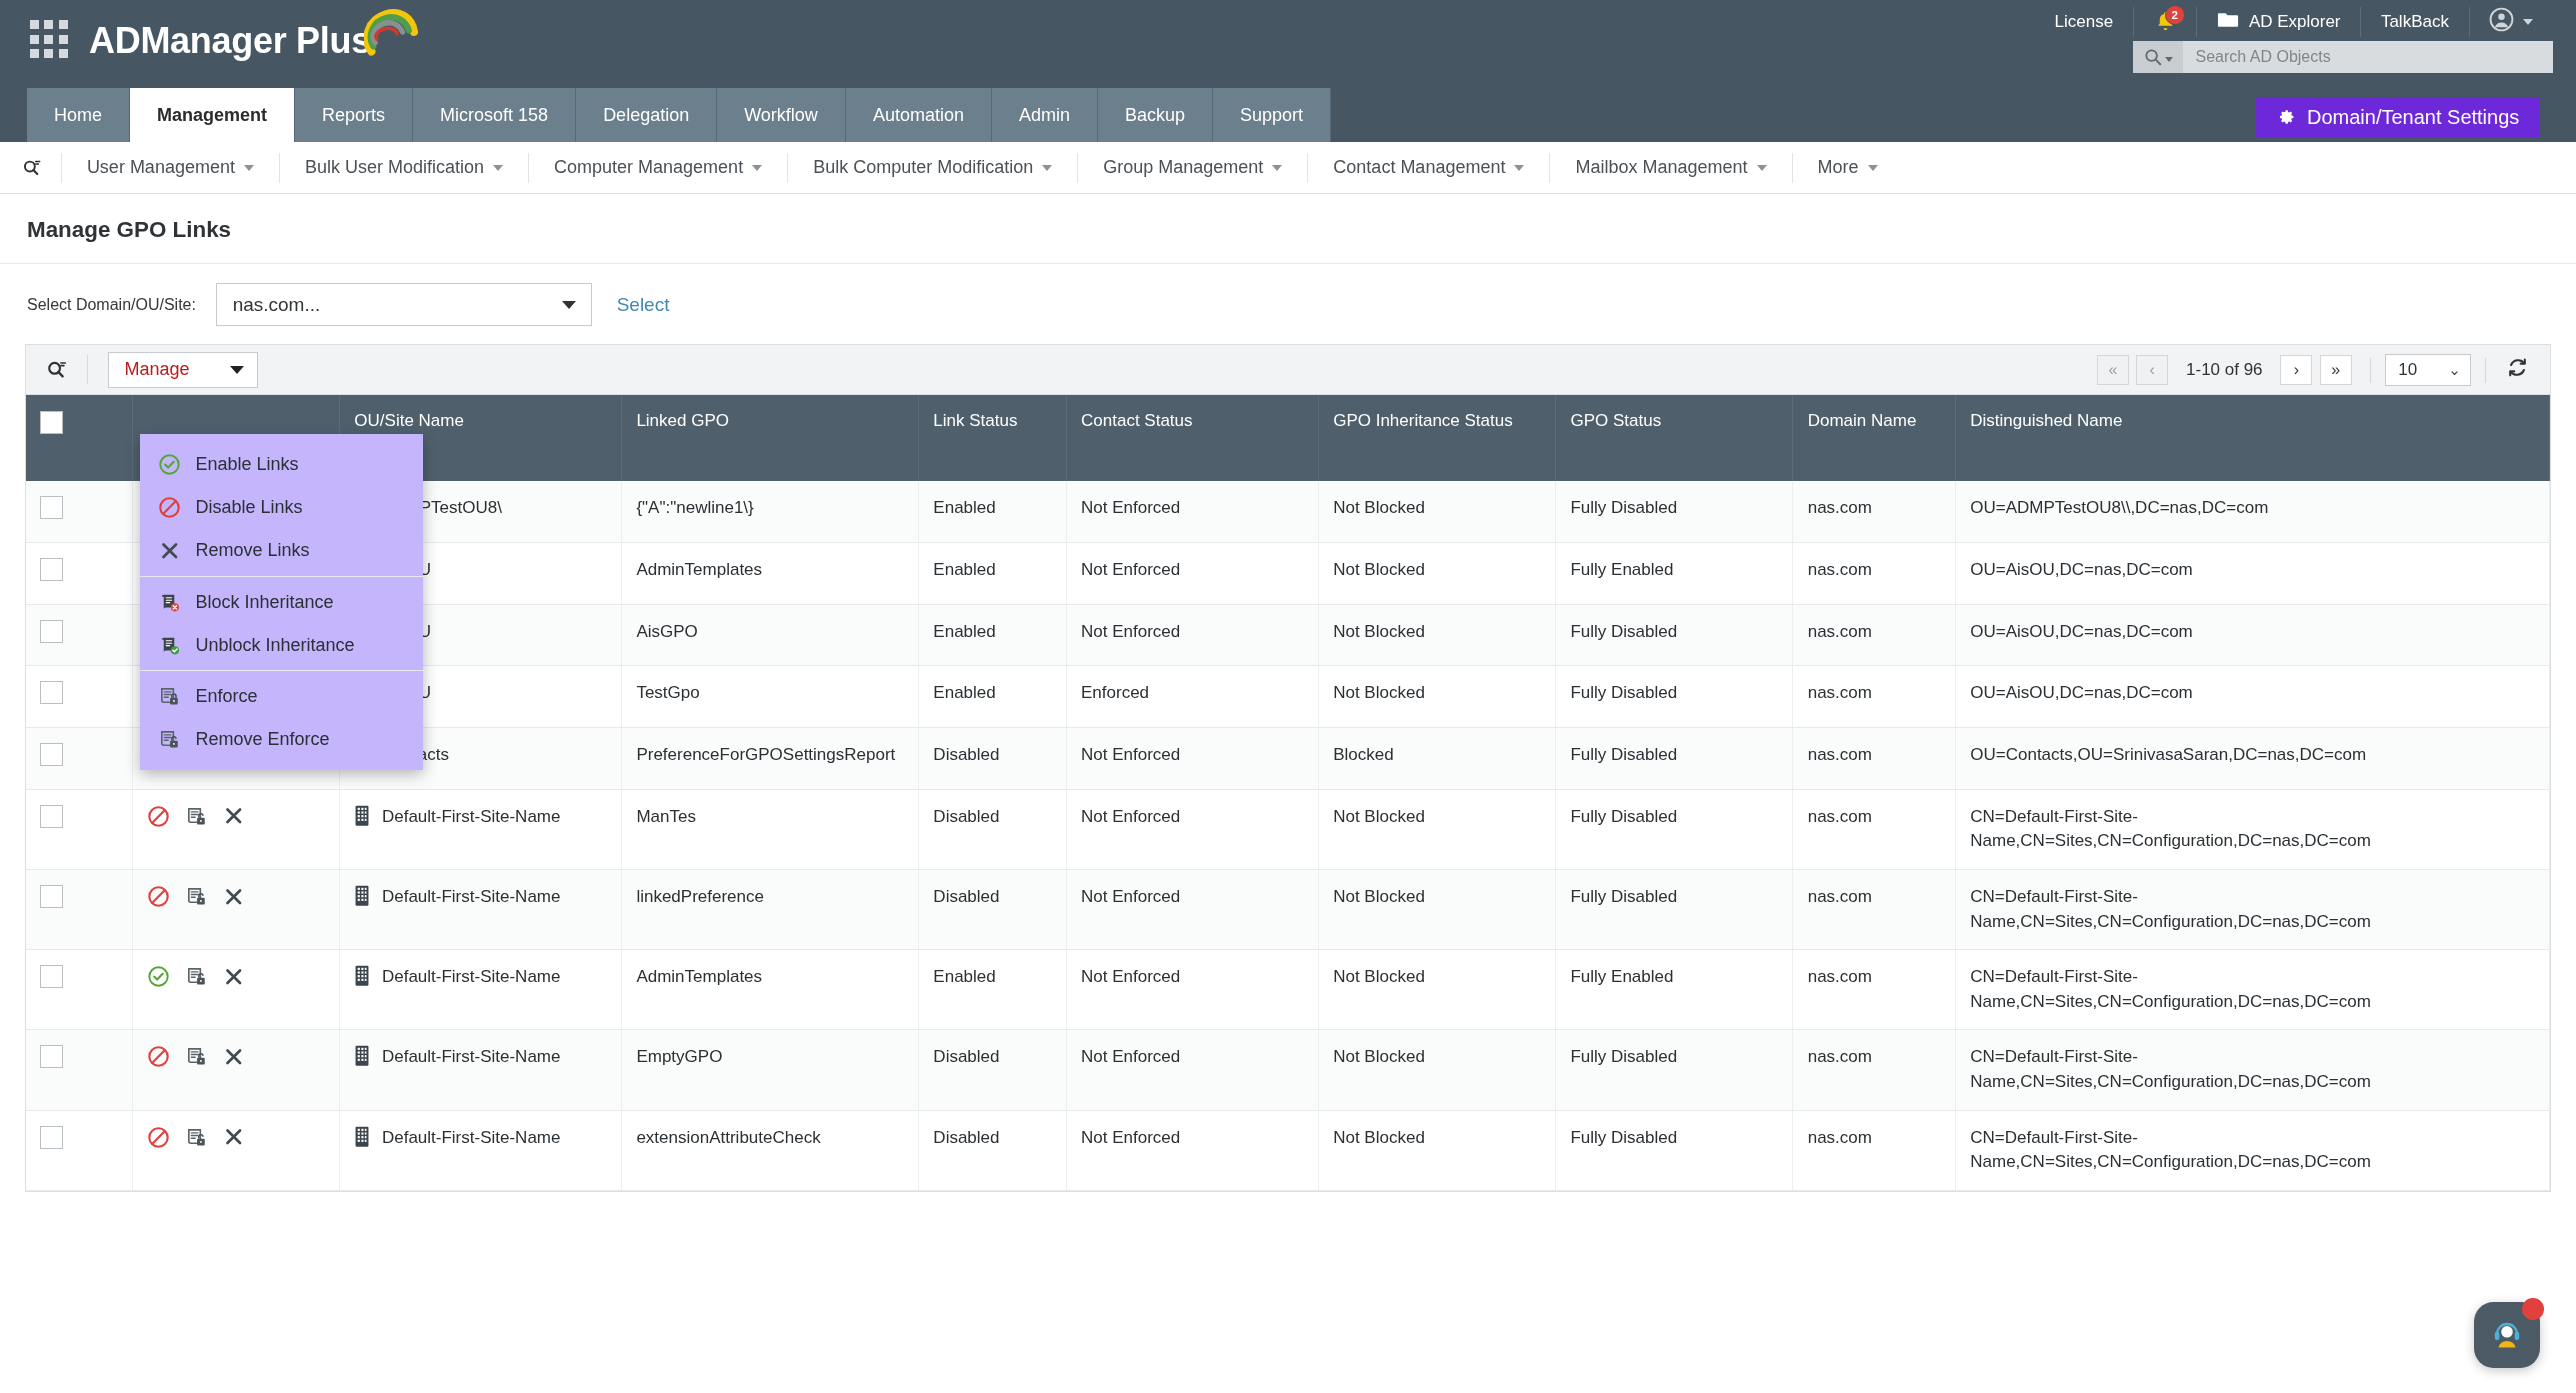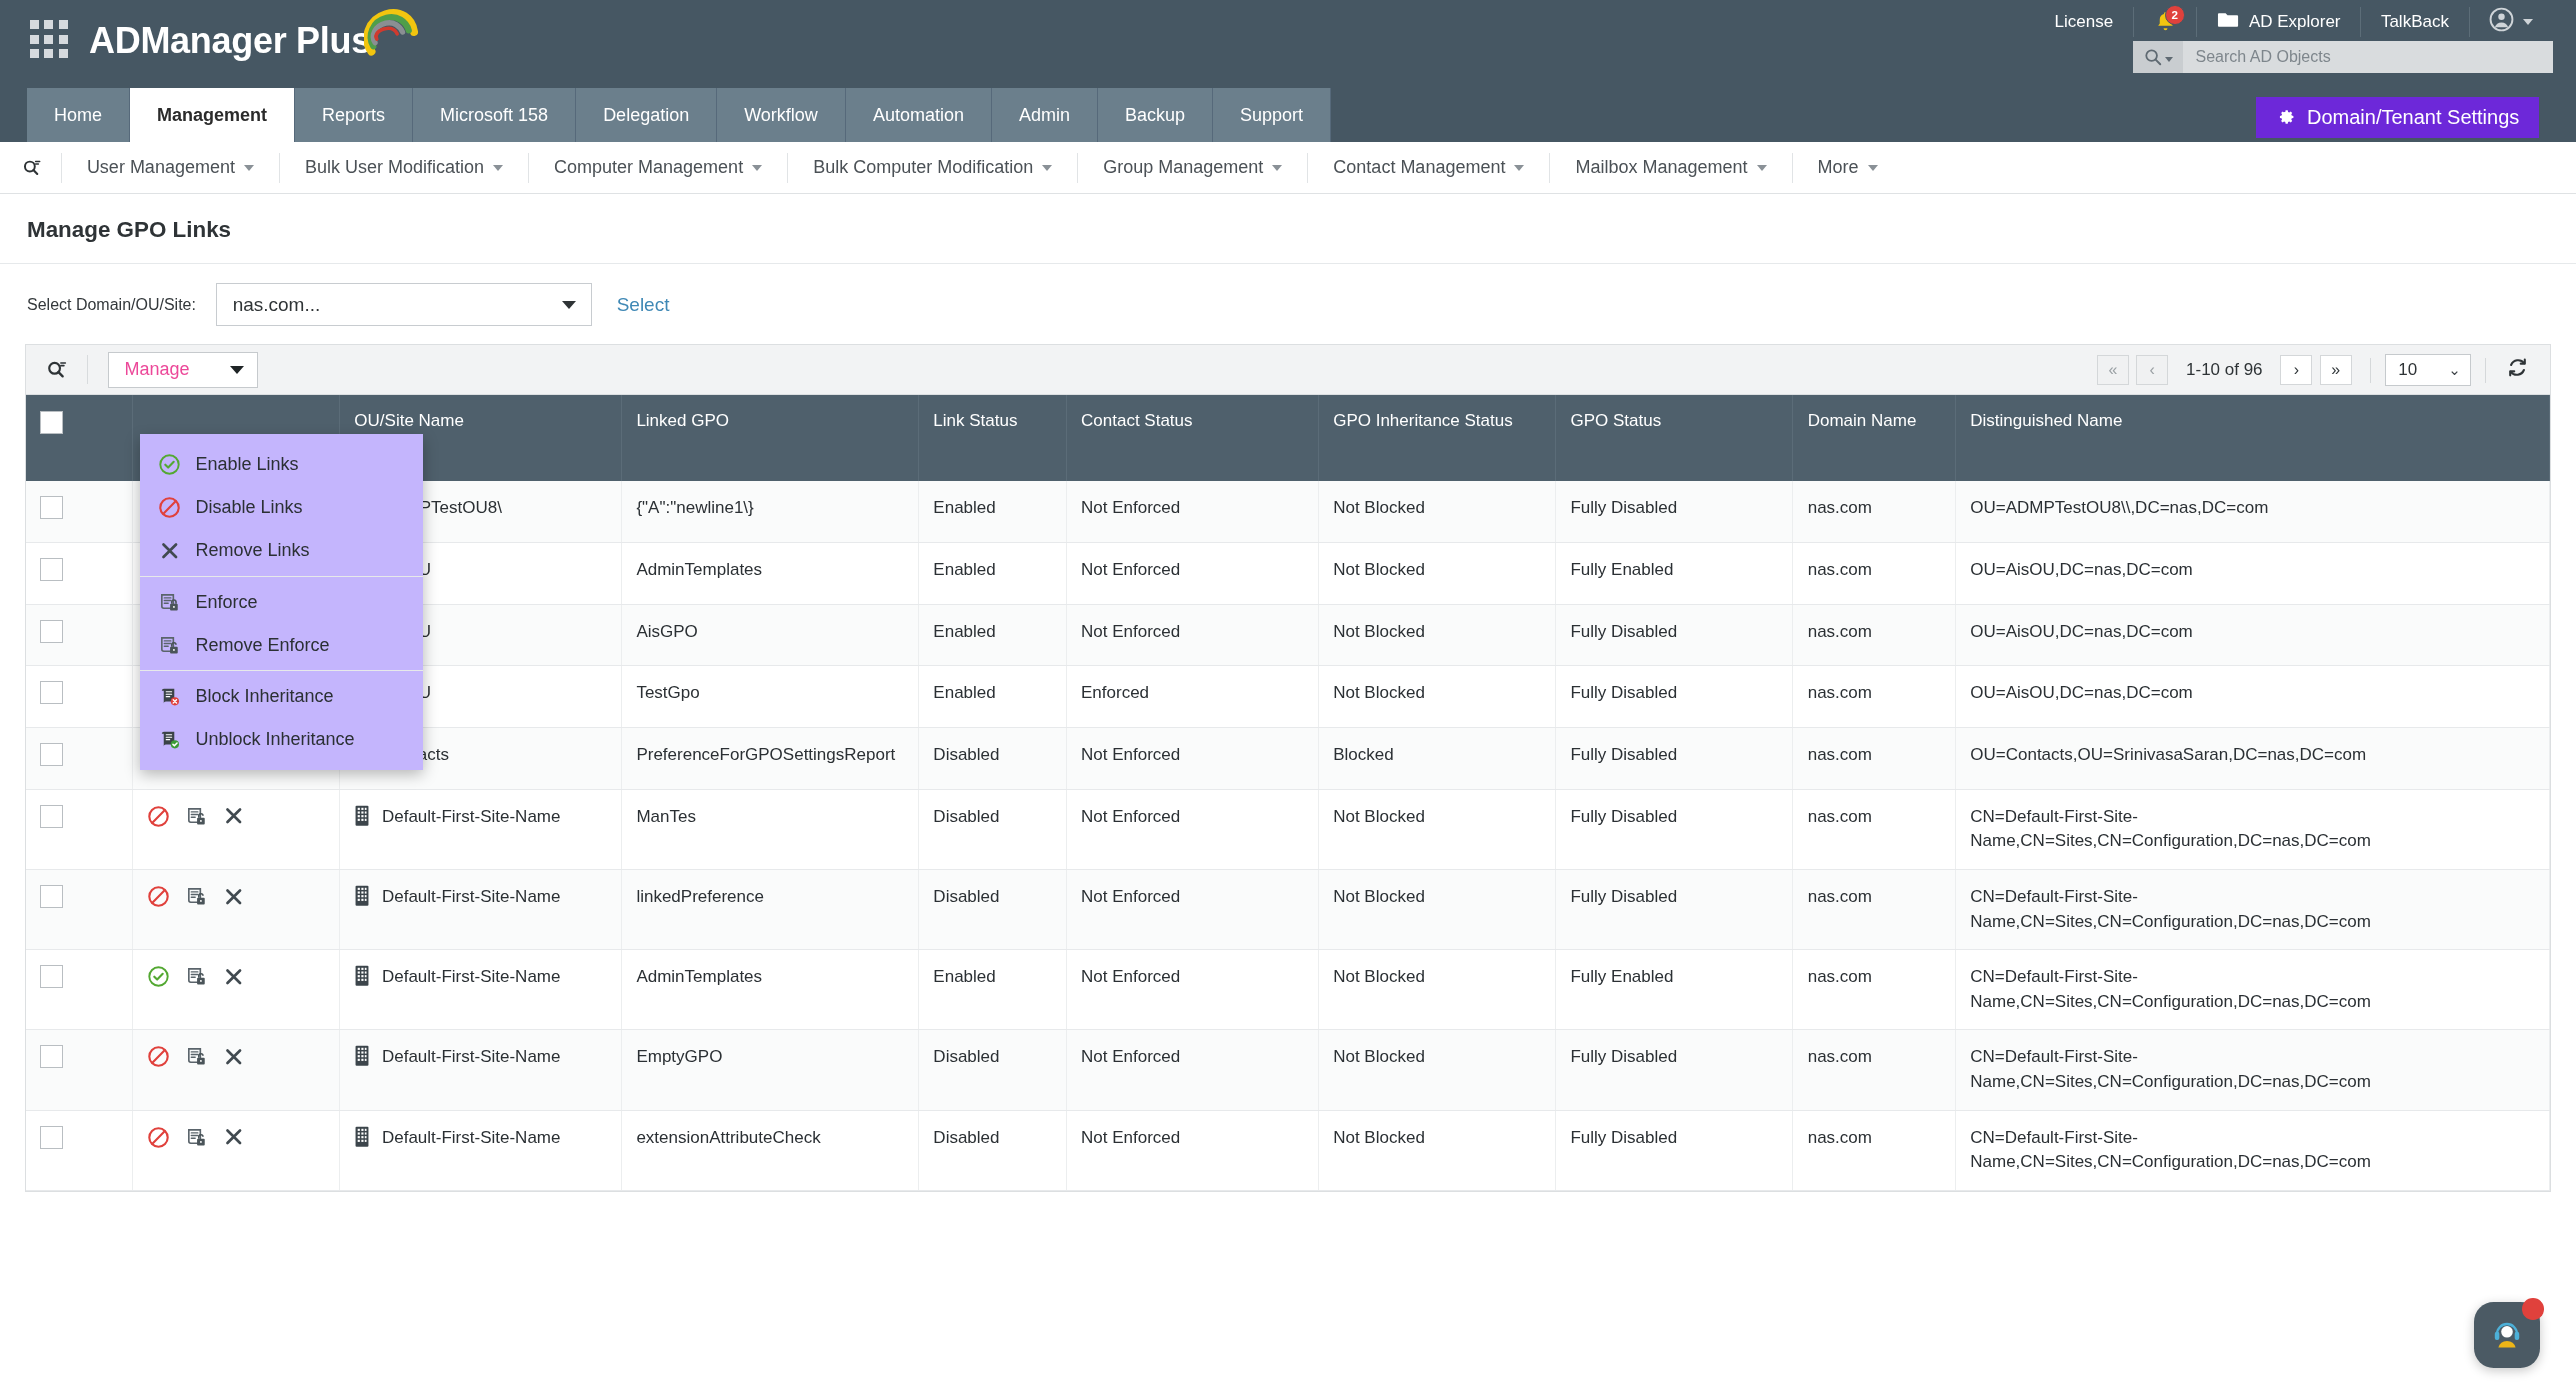--- a/index.html
+++ b/index.html
@@ -247,21 +247,21 @@
     height: 29px; display: flex; align-items: center;
   }
   .manage-btn {
     margin-left: 19.7px;
     width: 150px; height: 36px;
     border: 0.9px solid #c6cacd;
     background: #ffffff;
     display: flex; align-items: center;
     justify-content: space-between;
     padding: 0 12.5px 0 16px;
-    font-size: 18px; color: #ec4899;
+    font-size: 18px; color: #b91c1c;
     cursor: pointer;
     position: relative; z-index: 40;
   }
 
   .pager {
     position: absolute; right: 16px; top: 0;
     height: 50px;
     display: flex; align-items: center;
     gap: 0; font-size: 17px; color: #2e3336;
   }
@@ -592,65 +592,65 @@
             </svg>
           </span>
           <span>Remove Links</span>
         </div>
       </div>
 
       <div class="menu-group">
         <div class="menu-item">
           <span class="mi-icon">
             <svg width="23" height="23" viewBox="0 0 24 24">
+              <path d="M4 6c0-1.2 1-2.2 2.2-2.2H17v13.4H8.2c-1.2 0-2.2 1-2.2 2.2V6z" fill="#3b4348"></path>
+              <path d="M8.6 7h5.6M8.6 9.6h5.6M8.6 12.2h3.6" stroke="#ffffff" stroke-width="1.2" stroke-linecap="round"></path>
+              <circle cx="17.6" cy="17" r="4.3" fill="#e0413c"></circle>
+              <path d="M15.9 15.3l3.4 3.4M19.3 15.3l-3.4 3.4" stroke="#ffffff" stroke-width="1.5" stroke-linecap="round"></path>
+            </svg>
+          </span>
+          <span>Block Inheritance</span>
+        </div>
+        <div class="menu-item">
+          <span class="mi-icon">
+            <svg width="23" height="23" viewBox="0 0 24 24">
+              <path d="M4 6c0-1.2 1-2.2 2.2-2.2H17v13.4H8.2c-1.2 0-2.2 1-2.2 2.2V6z" fill="#3b4348"></path>
+              <path d="M8.6 7h5.6M8.6 9.6h5.6M8.6 12.2h3.6" stroke="#ffffff" stroke-width="1.2" stroke-linecap="round"></path>
+              <circle cx="17.6" cy="17" r="4.3" fill="#3c9b37"></circle>
+              <path d="M15.6 17.1l1.5 1.5 2.8-3" fill="none" stroke="#ffffff" stroke-width="1.6" stroke-linecap="round" stroke-linejoin="round"></path>
+            </svg>
+          </span>
+          <span>Unblock Inheritance</span>
+        </div>
+      </div>
+
+      <div class="menu-group">
+        <div class="menu-item">
+          <span class="mi-icon">
+            <svg width="23" height="23" viewBox="0 0 24 24">
               <path d="M4 4h12v14H6a2 2 0 0 1-2-2z" fill="none" stroke="#5a646b" stroke-width="1.7"></path>
               <path d="M6.6 7.2h6.8M6.6 10h6.8M6.6 12.8h4" stroke="#5a646b" stroke-width="1.5" stroke-linecap="round"></path>
               <rect x="12.6" y="13.4" width="8" height="7" rx="1" fill="#4a5459"></rect>
               <path d="M14.4 13.4v-1.8a2.2 2.2 0 0 1 4.4 0v1.8" fill="none" stroke="#4a5459" stroke-width="1.7"></path>
               <circle cx="16.6" cy="16.6" r="1" fill="#ffffff"></circle>
             </svg>
           </span>
           <span>Enforce</span>
         </div>
         <div class="menu-item">
           <span class="mi-icon">
             <svg width="23" height="23" viewBox="0 0 24 24">
               <path d="M4 4h12v14H6a2 2 0 0 1-2-2z" fill="none" stroke="#5a646b" stroke-width="1.7"></path>
               <path d="M6.6 7.2h6.8M6.6 10h6.8M6.6 12.8h4" stroke="#5a646b" stroke-width="1.5" stroke-linecap="round"></path>
               <rect x="12.6" y="13.4" width="8" height="7" rx="1" fill="#4a5459"></rect>
               <path d="M14.4 13.4v-1.8a2.2 2.2 0 0 1 4.4-0.4" fill="none" stroke="#4a5459" stroke-width="1.7"></path>
               <circle cx="16.6" cy="16.6" r="1" fill="#ffffff"></circle>
             </svg>
           </span>
           <span>Remove Enforce</span>
-        </div>
-      </div>
-
-      <div class="menu-group">
-        <div class="menu-item">
-          <span class="mi-icon">
-            <svg width="23" height="23" viewBox="0 0 24 24">
-              <path d="M4 6c0-1.2 1-2.2 2.2-2.2H17v13.4H8.2c-1.2 0-2.2 1-2.2 2.2V6z" fill="#3b4348"></path>
-              <path d="M8.6 7h5.6M8.6 9.6h5.6M8.6 12.2h3.6" stroke="#ffffff" stroke-width="1.2" stroke-linecap="round"></path>
-              <circle cx="17.6" cy="17" r="4.3" fill="#e0413c"></circle>
-              <path d="M15.9 15.3l3.4 3.4M19.3 15.3l-3.4 3.4" stroke="#ffffff" stroke-width="1.5" stroke-linecap="round"></path>
-            </svg>
-          </span>
-          <span>Block Inheritance</span>
-        </div>
-        <div class="menu-item">
-          <span class="mi-icon">
-            <svg width="23" height="23" viewBox="0 0 24 24">
-              <path d="M4 6c0-1.2 1-2.2 2.2-2.2H17v13.4H8.2c-1.2 0-2.2 1-2.2 2.2V6z" fill="#3b4348"></path>
-              <path d="M8.6 7h5.6M8.6 9.6h5.6M8.6 12.2h3.6" stroke="#ffffff" stroke-width="1.2" stroke-linecap="round"></path>
-              <circle cx="17.6" cy="17" r="4.3" fill="#3c9b37"></circle>
-              <path d="M15.6 17.1l1.5 1.5 2.8-3" fill="none" stroke="#ffffff" stroke-width="1.6" stroke-linecap="round" stroke-linejoin="round"></path>
-            </svg>
-          </span>
-          <span>Unblock Inheritance</span>
         </div>
       </div>
     </div>
 
     <div class="pager">
       <div class="pgbtn dim">«</div>
       <div class="pgbtn dim">‹</div>
       <div class="pgtext">1-10 of 96</div>
       <div class="pgbtn">›</div>
       <div class="pgbtn">»</div>

